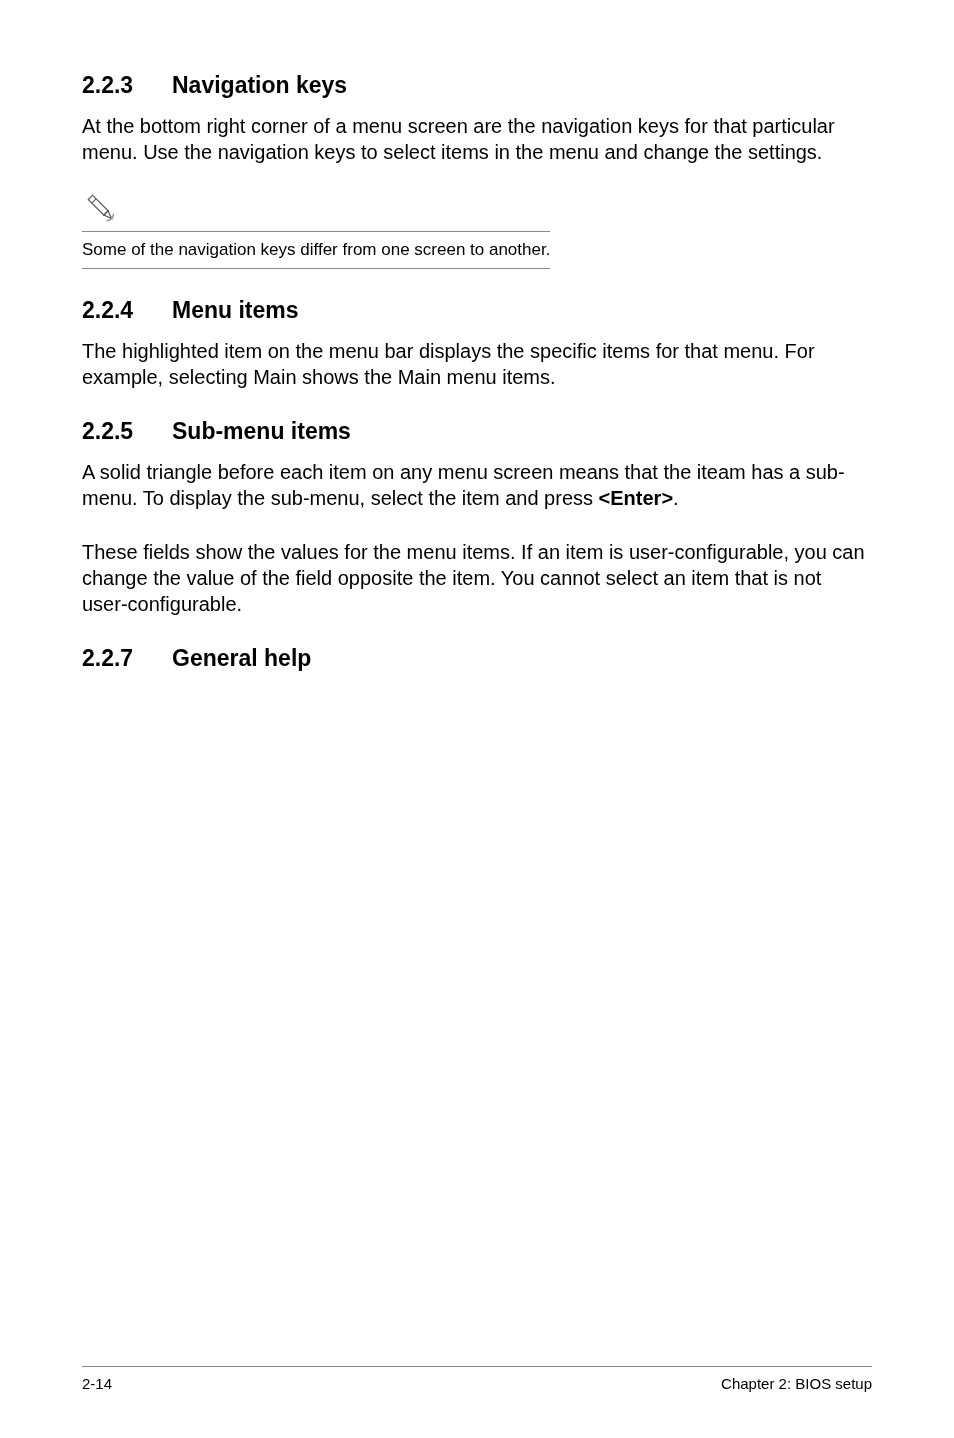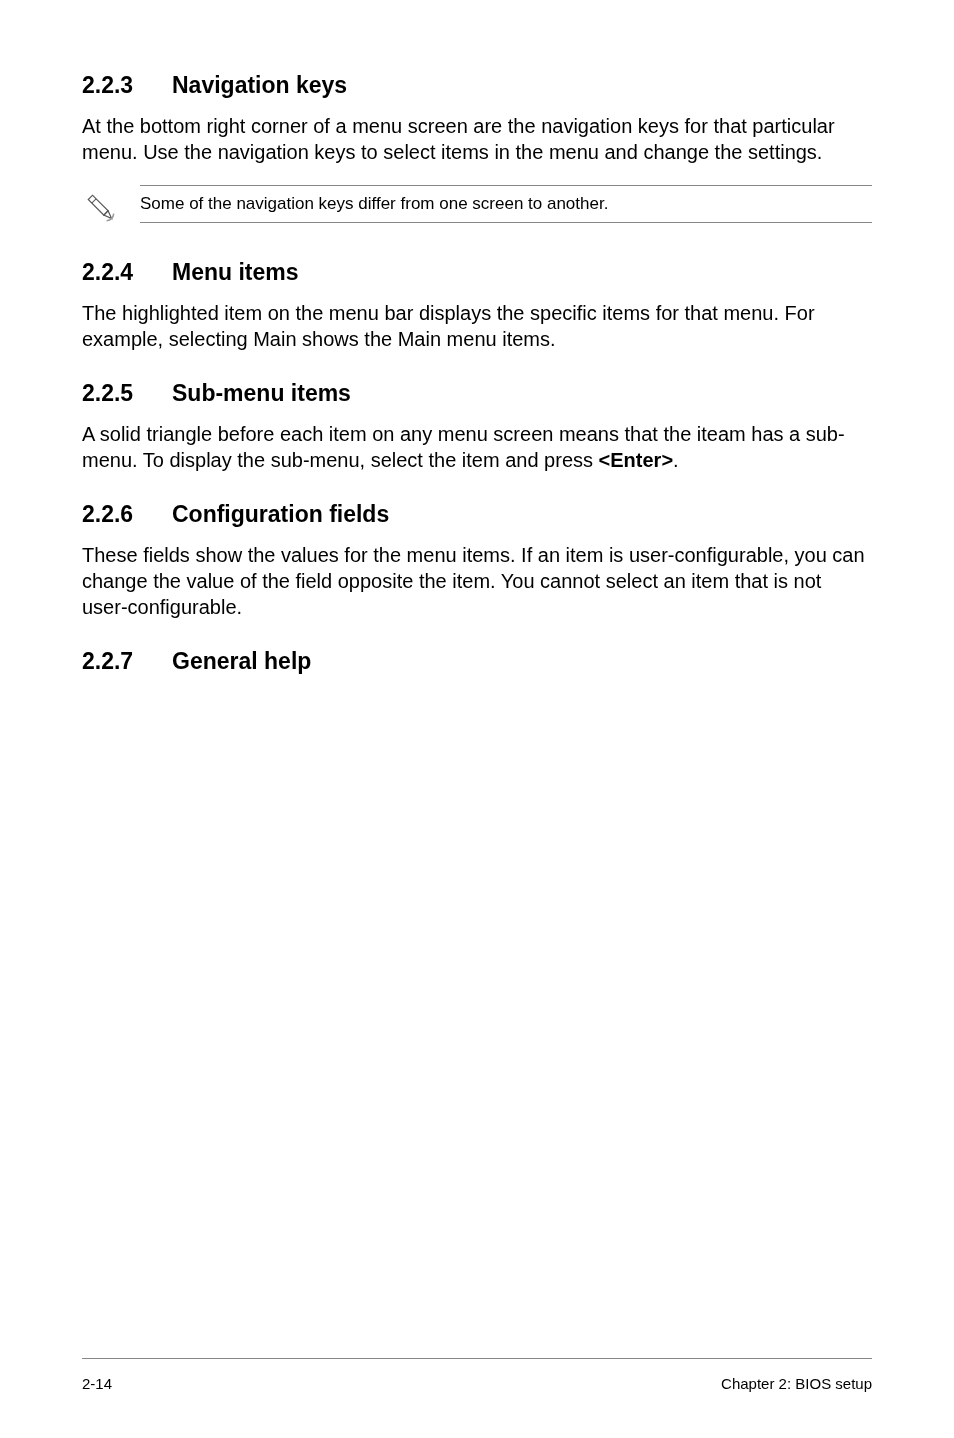--- a/index.html
+++ b/index.html
@@ -28,20 +28,21 @@
     }
     .body-text {
       font-size: 20px;
       line-height: 1.3;
       margin-bottom: 14px;
     }
     .note-box {
       display: flex;
       align-items: flex-start;
       margin: 20px 0 28px 0;
+      flex-direction: column;
     }
     .note-icon-wrap {
       width: 58px;
       flex-shrink: 0;
       padding-top: 4px;
     }
     .note-content {
       flex: 1;
       border-top: 1px solid #888;
       border-bottom: 1px solid #888;
@@ -53,21 +54,21 @@
     }
     .bold {
       font-weight: bold;
     }
     .footer {
       position: absolute;
       bottom: 46px;
       left: 82px;
       right: 82px;
       border-top: 1px solid #888;
-      padding-top: 16px;
+      padding-top: 8px;
       display: flex;
       justify-content: space-between;
       font-size: 15px;
     }
   </style>
 </head>
 <body>
 
 <div class="section-block">
   <div class="section-heading">
@@ -102,24 +103,20 @@
   <div class="section-heading">
     <span class="section-number">2.2.5</span>
     <span>Sub-menu items</span>
   </div>
   <p class="body-text">
     <span>A solid triangle before each item on any menu screen means that the iteam has a sub-menu. To display the sub-menu, select the item and press </span><span class="bold">&lt;Enter&gt;</span><span>.</span>
   </p>
 </div>
 
 <div class="section-block">
-  <div class="section-heading">
-    <span class="section-number">2.2.6</span>
-    <span>Configuration fields</span>
-  </div>
   <p class="body-text">These fields show the values for the menu items. If an item is user-configurable, you can change the value of the field opposite the item. You cannot select an item that is not user-configurable.</p>
 </div>
 
 <div class="section-block">
   <div class="section-heading">
     <span class="section-number">2.2.7</span>
     <span>General help</span>
   </div>
 </div>
 

